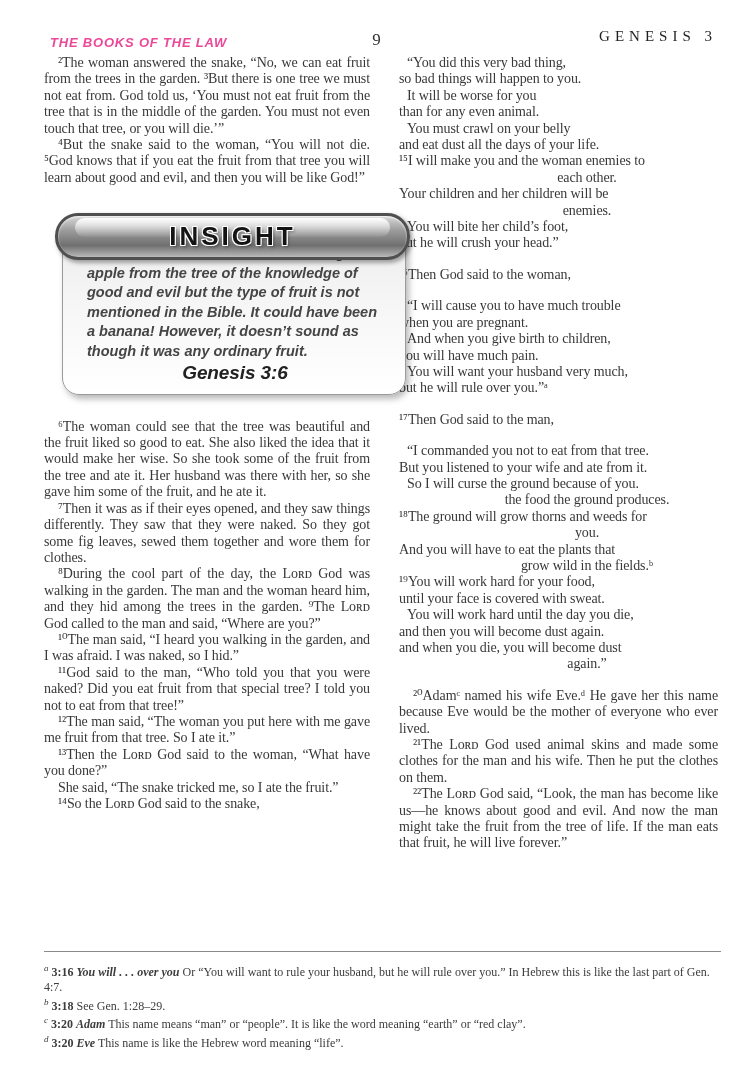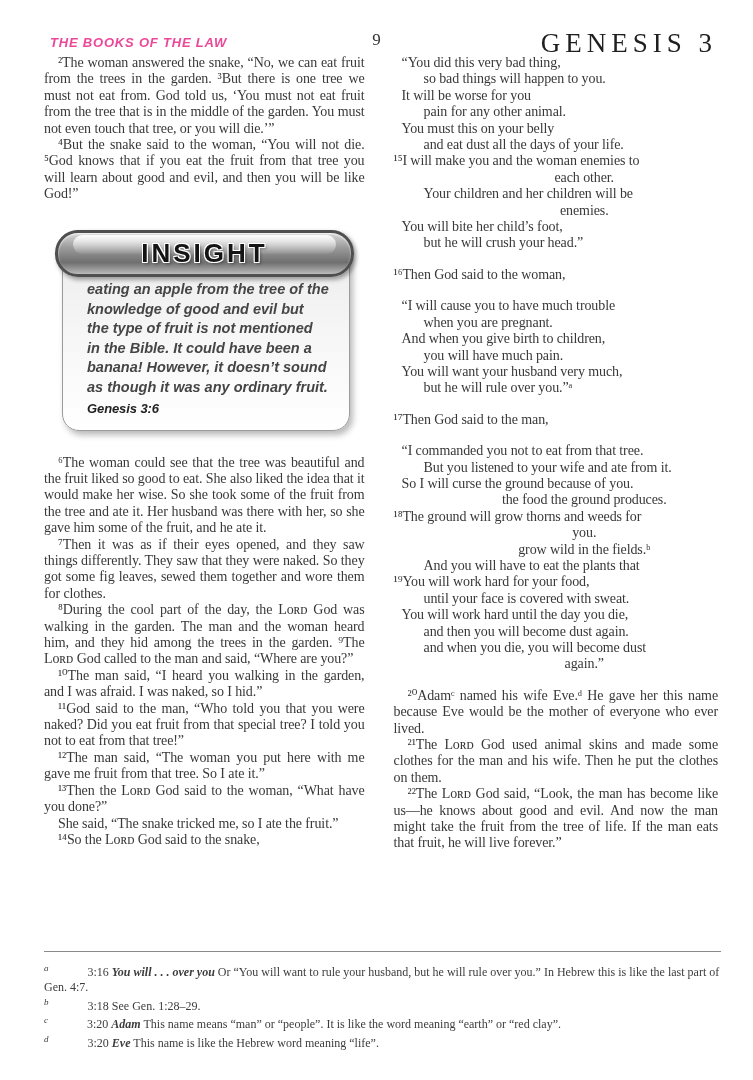--- a/index.html
+++ b/index.html
@@ -11,41 +11,41 @@
 
   
   .header{position:absolute;top:28px;left:0;right:0;height:30px;}
   .running-title{
     position:absolute;left:50px;top:7px;
     font-family:"Liberation Sans","DejaVu Sans",sans-serif;
     font-weight:bold;font-style:italic;font-size:13px;letter-spacing:0.8px;color:#ec4899;
   }
   .page-number{position:absolute;left:0;right:0;top:2px;text-align:center;font-size:17px;color:#333;}
   .chapter-title{
-    position:absolute;right:36px;top:0;font-size:27px;letter-spacing:5px;color:#1f1f1f;
+    position:absolute;right:36px;top:0;font-size:15px;letter-spacing:5px;color:#1f1f1f;
   }
 
   
   .columns{position:absolute;top:55px;left:0;right:0;display:flex;padding:0 35px 0 44px;gap:29px;}
   .col{font-size:14px;line-height:16.4px;letter-spacing:-0.1px;}
   .col.left{width:326px;}
   .col.right{width:330px;}
   .para{margin:0;text-indent:14px;text-align:justify;}
   .flush{margin:15px 0;text-indent:0;text-align:left;}
 
   
   .poetry{margin:0 0 15px 0;}
   .pline{text-align:left;}
   .pline.ind0{margin-left:0;}
   .pline.ind1{margin-left:8px;}
-  .pline.ind2{margin-left:30px;}
+  .pline.ind2{}
   .pline.ind3{margin-left:57px;text-align:center;}
 
   
-  .insight-wrap{position:relative;margin:27px 0 24px 18px;width:288px;}
+  .insight-wrap{position:relative;margin:27px 0 24px 18px;width:344px;}
   .insight-pill{
     position:absolute;top:0;left:-7px;right:-4px;height:41px;z-index:2;
     border-radius:23px;border:3px solid #4f4f4f;
     background:linear-gradient(180deg,#d9d9d9 0%,#9c9c9c 35%,#6f6f6f 72%,#b9b9b9 100%);
     box-shadow:2px 3px 4px rgba(0,0,0,.35), inset 0 1px 2px rgba(255,255,255,.8);
     text-align:center;
   }
   .insight-pill::before{
     content:"";position:absolute;left:5%;right:5%;top:2px;height:46%;
     border-radius:18px;background:linear-gradient(180deg,rgba(255,255,255,.95),rgba(255,255,255,.05));
@@ -63,31 +63,31 @@
     background:linear-gradient(180deg,#eaeaea 0%,#f7f7f7 55%,#ffffff 100%);
     box-shadow:3px 4px 6px rgba(0,0,0,.28);
     padding:30px 20px 12px 24px;
   }
   .insight-text{
     margin:0;font-family:"Liberation Sans","DejaVu Sans",sans-serif;
     font-style:italic;font-weight:bold;font-size:14.5px;line-height:19.5px;color:#454545;
     letter-spacing:0;
   }
   .insight-ref{
-    margin:4px 2px 0 0;text-align:left;
+    margin:4px 2px 0 0;text-align:center;
     font-family:"Liberation Sans","DejaVu Sans",sans-serif;
-    font-style:italic;font-weight:bold;font-size:13px;color:#222;
+    font-style:italic;font-weight:bold;font-size:19px;color:#222;
   }
 
   
   .footnotes{position:absolute;left:44px;right:32px;top:951px;}
   .fn-rule{border-top:1px solid #8a8a8a;margin-bottom:9px;}
   .fn{font-size:12px;line-height:14.8px;color:#3c3c3c;text-align:left;}
   .fn sup.fn-m{font-style:italic;font-size:9px;}
-  .fn .fn-ref{font-weight:normal;margin-left:36px;}
+  .fn .fn-ref{font-weight:bold;}
   .fn .fn-lemma{font-weight:bold;font-style:italic;text-align:right;}
 </style>
 </head>
 <body>
 
 <div class="page">
 
   <div class="header">
     <div class="running-title">THE BOOKS OF THE LAW</div>
     <div class="page-number">9</div>
@@ -122,22 +122,22 @@
           <p class="para">She said, “The snake tricked me, so I ate the fruit.”</p>
           <p class="para">¹⁴So the Lᴏʀᴅ God said to the snake,</p>
         </div>
     </div>
 
     <div class="col right" id="rightcol">
         <div class="poetry">
           <div class="pline ind1">“You did this very bad thing,</div>
           <div class="pline ind2">so bad things will happen to you.</div>
           <div class="pline ind1">It will be worse for you</div>
-          <div class="pline ind2">pain for any other animal.</div>
-          <div class="pline ind1">You must this on your belly</div>
+          <div class="pline ind2">than for any even animal.</div>
+          <div class="pline ind1">You must crawl on your belly</div>
           <div class="pline ind2">and eat dust all the days of your life.</div>
           <div class="pline ind0">¹⁵I will make you and the woman enemies to</div>
           <div class="pline ind3">each other.</div>
           <div class="pline ind2">Your children and her children will be</div>
           <div class="pline ind3">enemies.</div>
           <div class="pline ind1">You will bite her child’s foot,</div>
           <div class="pline ind2">but he will crush your head.”</div>
         </div>
         <p class="flush">¹⁶Then God said to the woman,</p>
         <div class="poetry">
@@ -149,22 +149,22 @@
           <div class="pline ind2">but he will rule over you.”ᵃ</div>
         </div>
         <p class="flush">¹⁷Then God said to the man,</p>
         <div class="poetry">
           <div class="pline ind1">“I commanded you not to eat from that tree.</div>
           <div class="pline ind2">But you listened to your wife and ate from it.</div>
           <div class="pline ind1">So I will curse the ground because of you.</div>
           <div class="pline ind3">the food the ground produces.</div>
           <div class="pline ind0">¹⁸The ground will grow thorns and weeds for</div>
           <div class="pline ind3">you.</div>
+          <div class="pline ind2">And you will have to eat the plants that</div>
           <div class="pline ind3">grow wild in the fields.ᵇ</div>
-          <div class="pline ind2">And you will have to eat the plants that</div>
           <div class="pline ind0">¹⁹You will work hard for your food,</div>
           <div class="pline ind2">until your face is covered with sweat.</div>
           <div class="pline ind1">You will work hard until the day you die,</div>
           <div class="pline ind2">and then you will become dust again.</div>
           <div class="pline ind2">and when you die, you will become dust</div>
           <div class="pline ind3">again.”</div>
         </div>
         <p class="para">²⁰Adamᶜ named his wife Eve.ᵈ He gave her this name because Eve would be the mother of everyone who ever lived.</p>
         <p class="para">²¹The Lᴏʀᴅ God used animal skins and made some clothes for the man and his wife. Then he put the clothes on them.</p>
         <p class="para">²²The Lᴏʀᴅ God said, “Look, the man has become like us—he knows about good and evil. And now the man might take the fruit from the tree of life. If the man eats that fruit, he will live forever.”</p>

